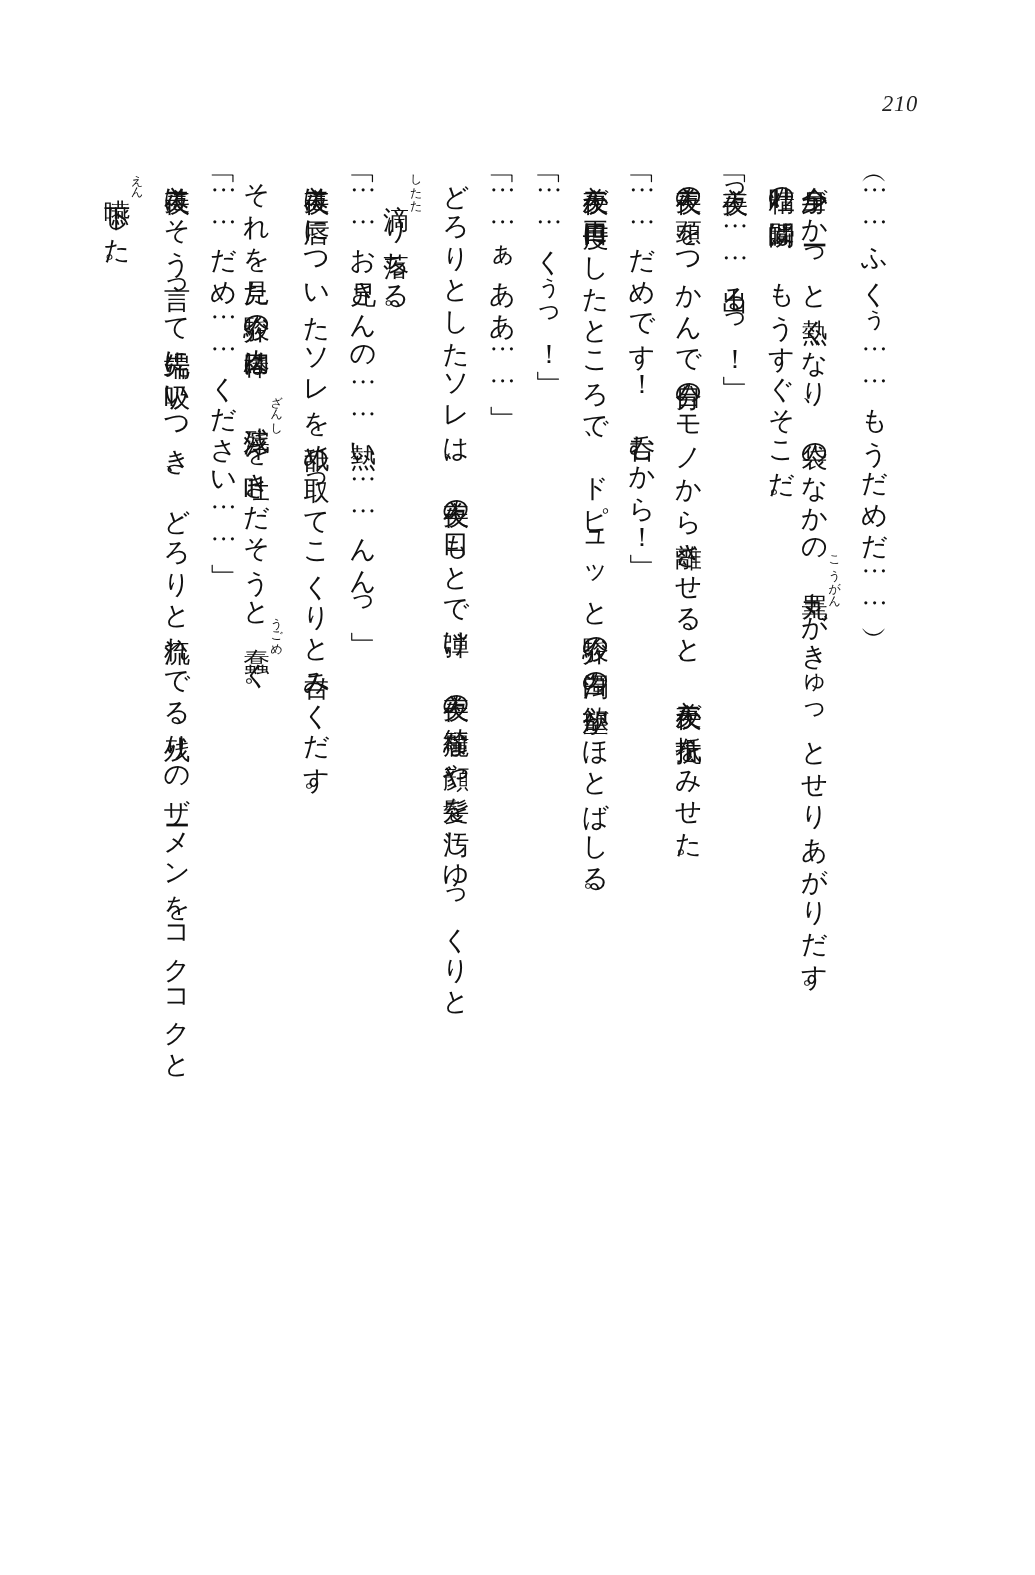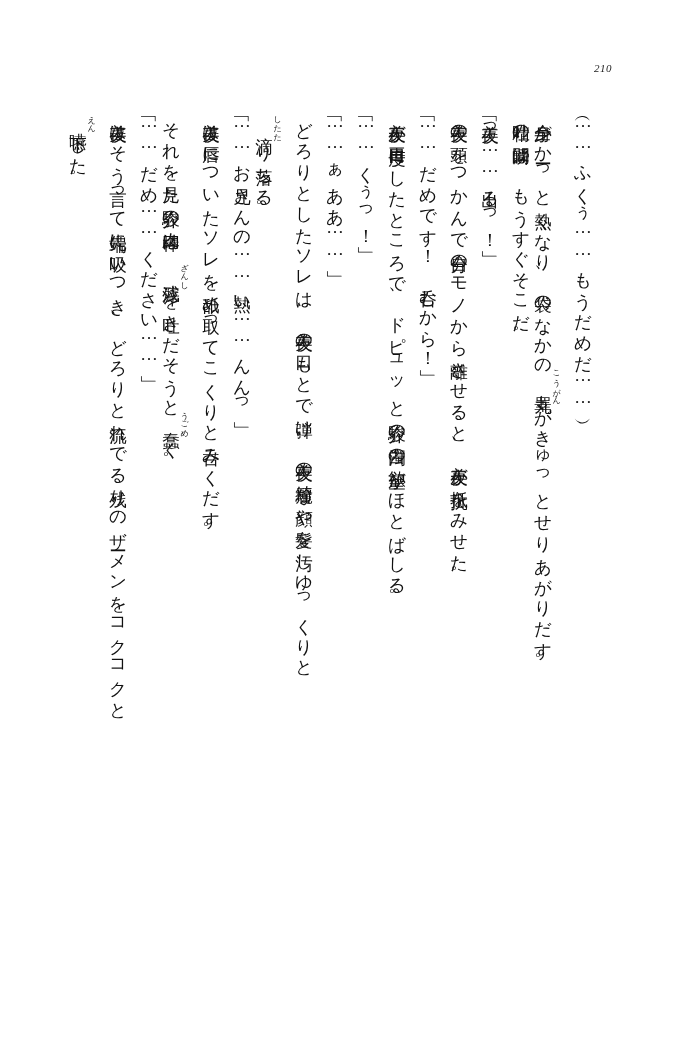--- a/index.html
+++ b/index.html
@@ -14,21 +14,21 @@
     background: #ffffff;
     overflow: hidden;
     font-family: "Liberation Serif", "DejaVu Serif", serif;
     color: #1a1a1a;
   }
   
   .page-number {
     position: absolute;
     top: 62px;
     right: 78px;
-    font-size: 11px;
+    font-size: 15px;
     font-style: italic;
     font-family: "Liberation Serif", serif;
     color: #222;
     letter-spacing: 0.5px;
   }
   
   .text-block {
     position: absolute;
     top: 110px;
     right: 66px;

